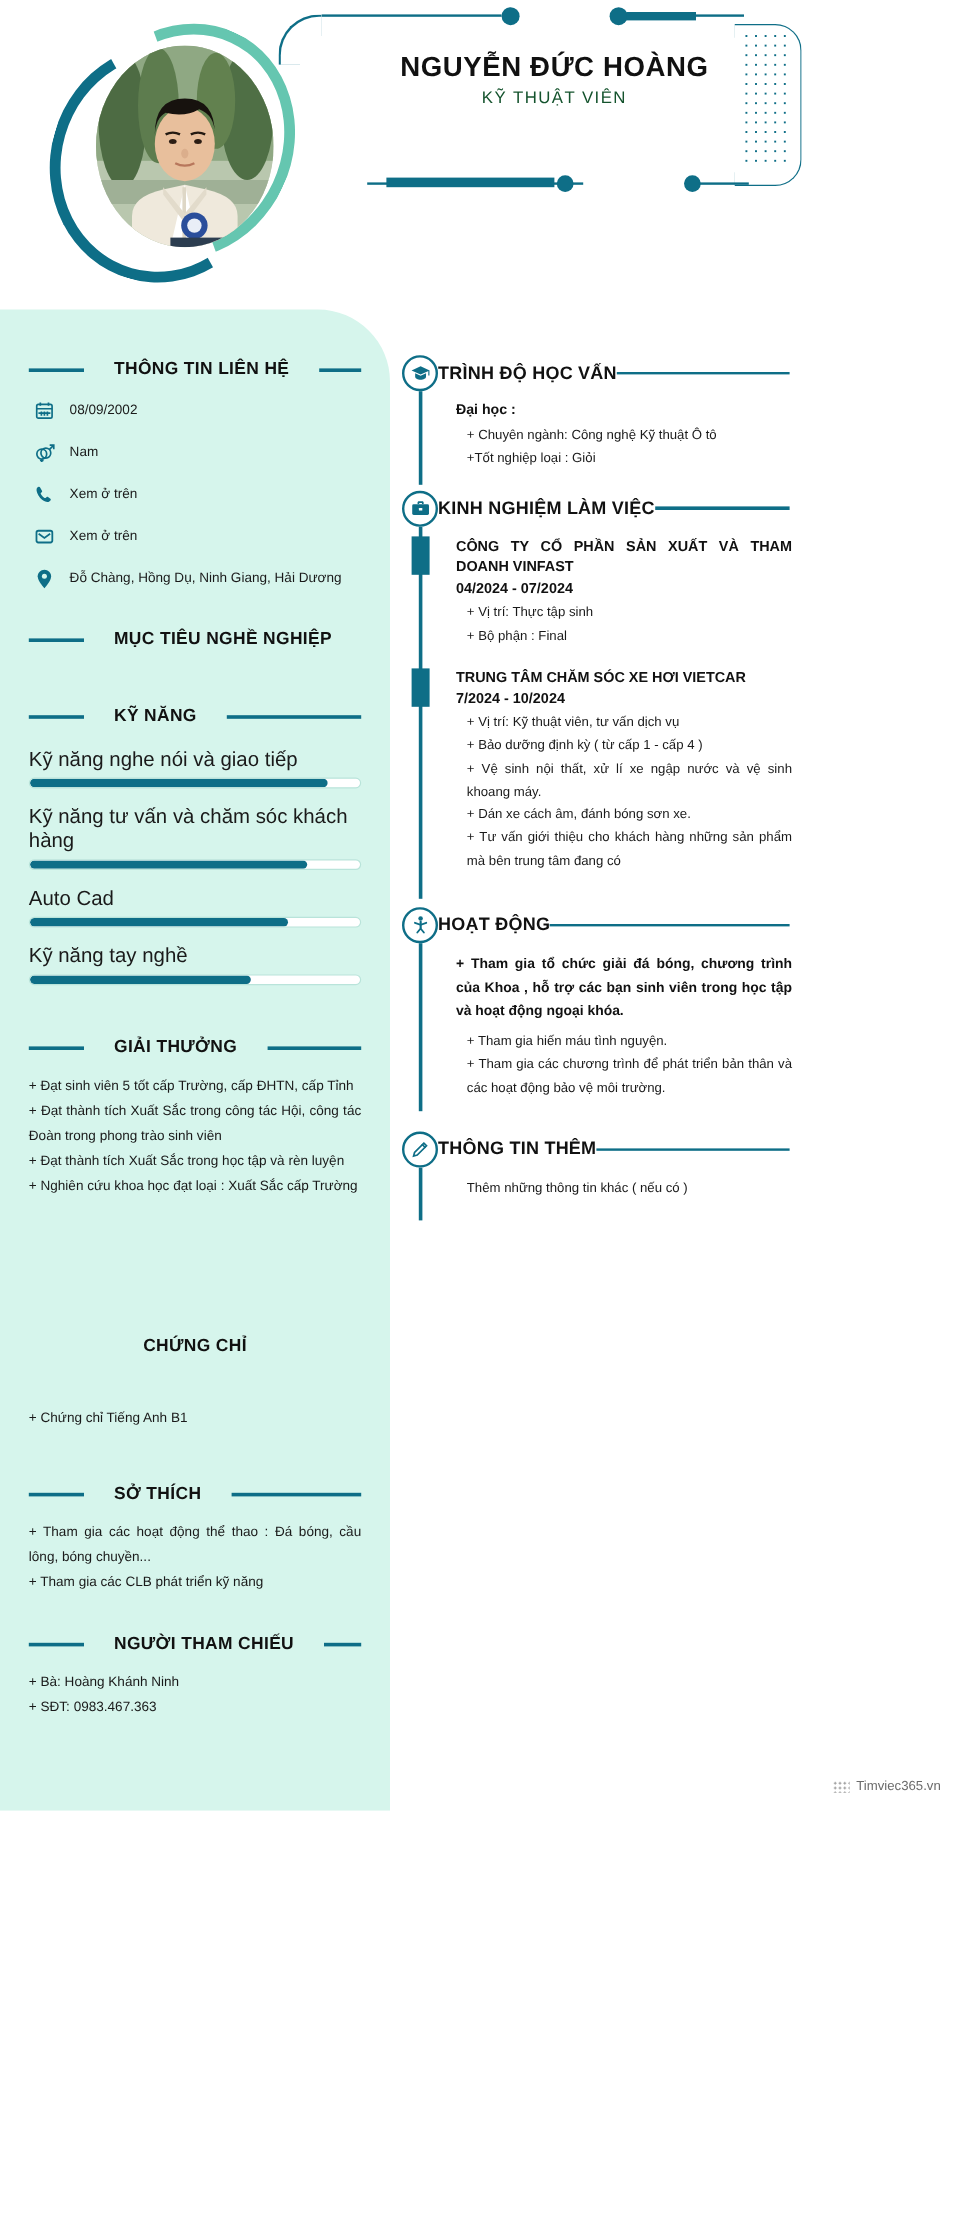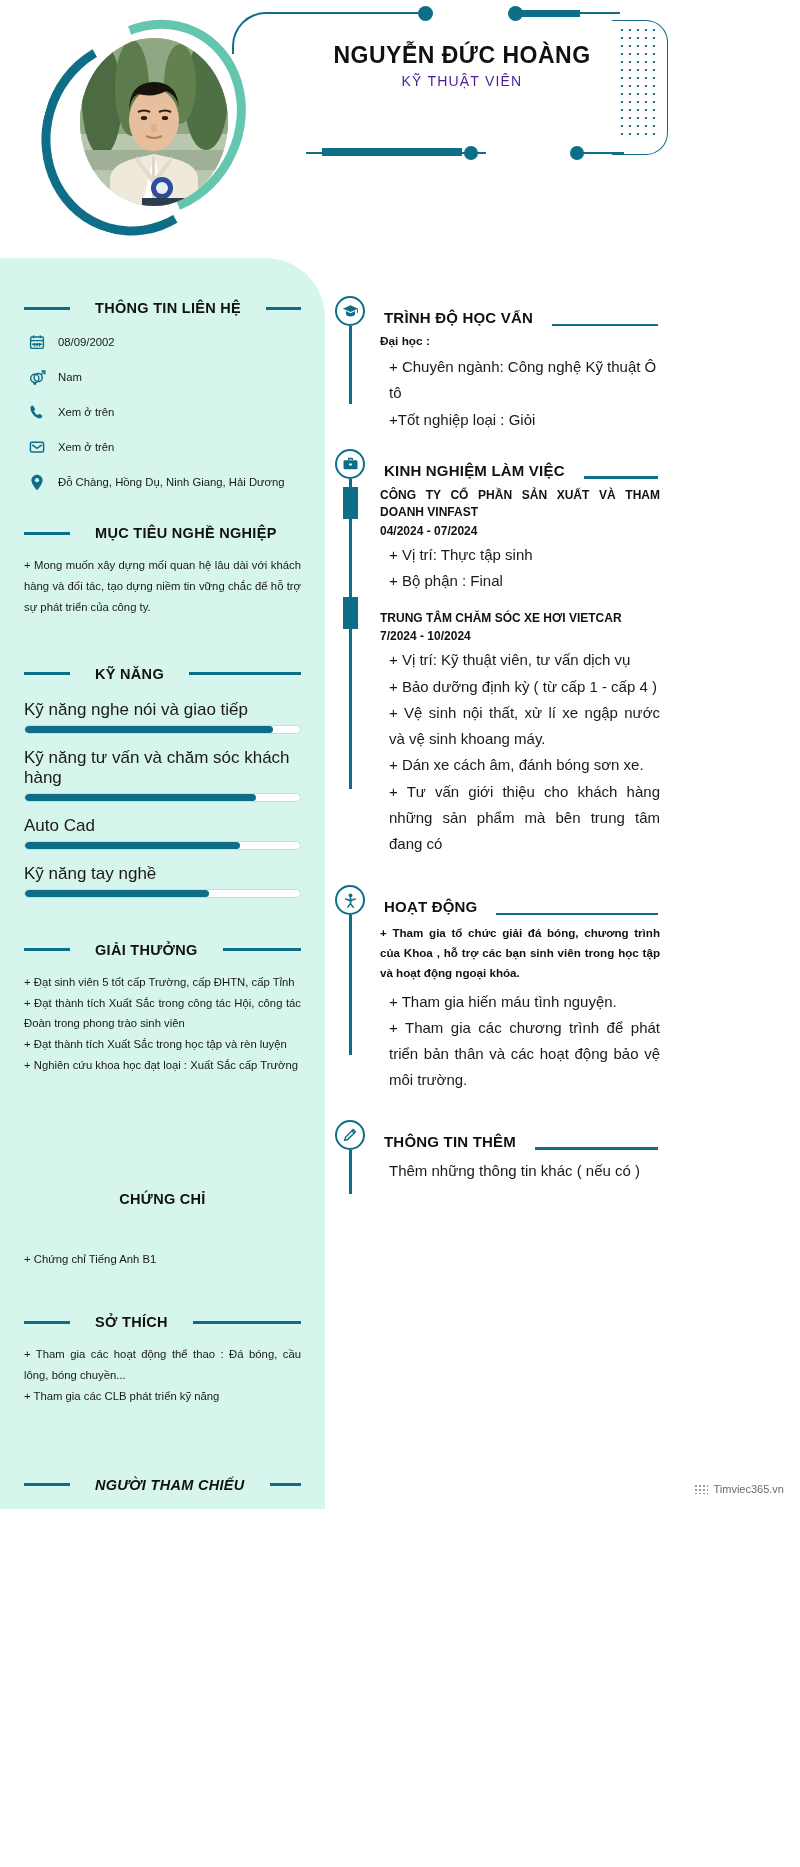--- a/index.html
+++ b/index.html
@@ -68,21 +68,21 @@
   }
   .name {
     font-size: 23px;
     font-weight: bold;
     letter-spacing: 0.5px;
     color: #111111;
     white-space: nowrap;
   }
   .job-title {
     font-size: 14px;
-    color: #4c1d95;
+    color: #14532d;
     letter-spacing: 1.2px;
     margin-top: 4px;
     text-align: center;
   }
   .dot { position:absolute; border-radius:50%; background:#0e6e87; }
   .bar { position:absolute; background:#0e6e87; }
   .thinline { position:absolute; background:#0e6e87; height:2px; }
 
   .curve-left {
     position: absolute;
@@ -195,22 +195,22 @@
   .skill-fill {
     position: absolute; left:0; top:0; bottom:0;
     background: #0e6e87;
     border-radius: 6px;
   }
 
   
   .mc-section { position: relative; padding-left: 55px; margin-bottom: 4px; }
   .mc-head {
     display: flex;
-    align-items: flex-end;
-    gap: 19px;
+    align-items: center;
+    gap: 0;
     position: relative;
     margin-left: -55px;
   }
   .mc-badge {
     width: 30px; height: 30px;
     flex: 0 0 30px;
     border-radius: 50%;
     border: 2px solid #0e6e87;
     background: #ffffff;
     display: flex; align-items: center; justify-content: center;
@@ -244,21 +244,21 @@
     background: #0e6e87;
   }
 
   .mc-sub {
     font-size: 11.8px;
     font-weight: bold;
     color: #111;
     margin-bottom: 6px;
   }
   .mc-item {
-    font-size: 15px;
+    font-size: 11px;
     color: #1a1a1a;
     line-height: 1.75;
     margin: 0 0;
   }
   .mc-item.indent { padding-left: 9px; }
   .mc-item.just { text-align: justify; }
   .mc-company {
     font-size: 12px;
     font-weight: bold;
     color: #111;
@@ -423,21 +423,20 @@
           </svg>
         </span>
         <span class="val">Đỗ Chàng, Hồng Dụ, Ninh Giang, Hải Dương</span>
       </div>
 
       <div class="sb-head" style="margin-top:34px;">
         <span class="rule short"></span>
         <span class="txt">MỤC TIÊU NGHỀ NGHIỆP</span>
         <span class="rule"></span>
       </div>
-      <div class="body-para">+ Mong muốn xây dựng mối quan hệ lâu dài với khách hàng và đối tác, tạo dựng niềm tin vững chắc để hỗ trợ sự phát triển của công ty.</div>
 
       <div class="sb-head" style="margin-top:48px; margin-bottom:18px;">
         <span class="rule short"></span>
         <span class="txt">KỸ NĂNG</span>
         <span class="rule"></span>
       </div>
 
       <div class="skill">
         <div class="skill-name">Kỹ năng nghe nói và giao tiếp</div>
         <div class="skill-track">
@@ -481,21 +480,21 @@
       <div class="body-line">+ Chứng chỉ Tiếng Anh B1</div>
 
       <div class="sb-head" style="margin-top:44px;">
         <span class="rule short"></span>
         <span class="txt">SỞ THÍCH</span>
         <span class="rule"></span>
       </div>
       <div class="body-line">+ Tham gia các hoạt động thể thao : Đá bóng, cầu lông, bóng chuyền...</div>
       <div class="body-line">+ Tham gia các CLB phát triển kỹ năng</div>
 
-      <div class="sb-head" style="margin-top:70px;font-style:italic;">
+      <div class="sb-head" style="margin-top:32px;">
         <span class="rule short"></span>
         <span class="txt">NGƯỜI THAM CHIẾU</span>
         <span class="rule"></span>
       </div>
       <div class="body-line">+ Bà: Hoàng Khánh Ninh</div>
       <div class="body-line">+ SĐT: 0983.467.363</div>
     </div>
 
     <div class="maincol">
 

